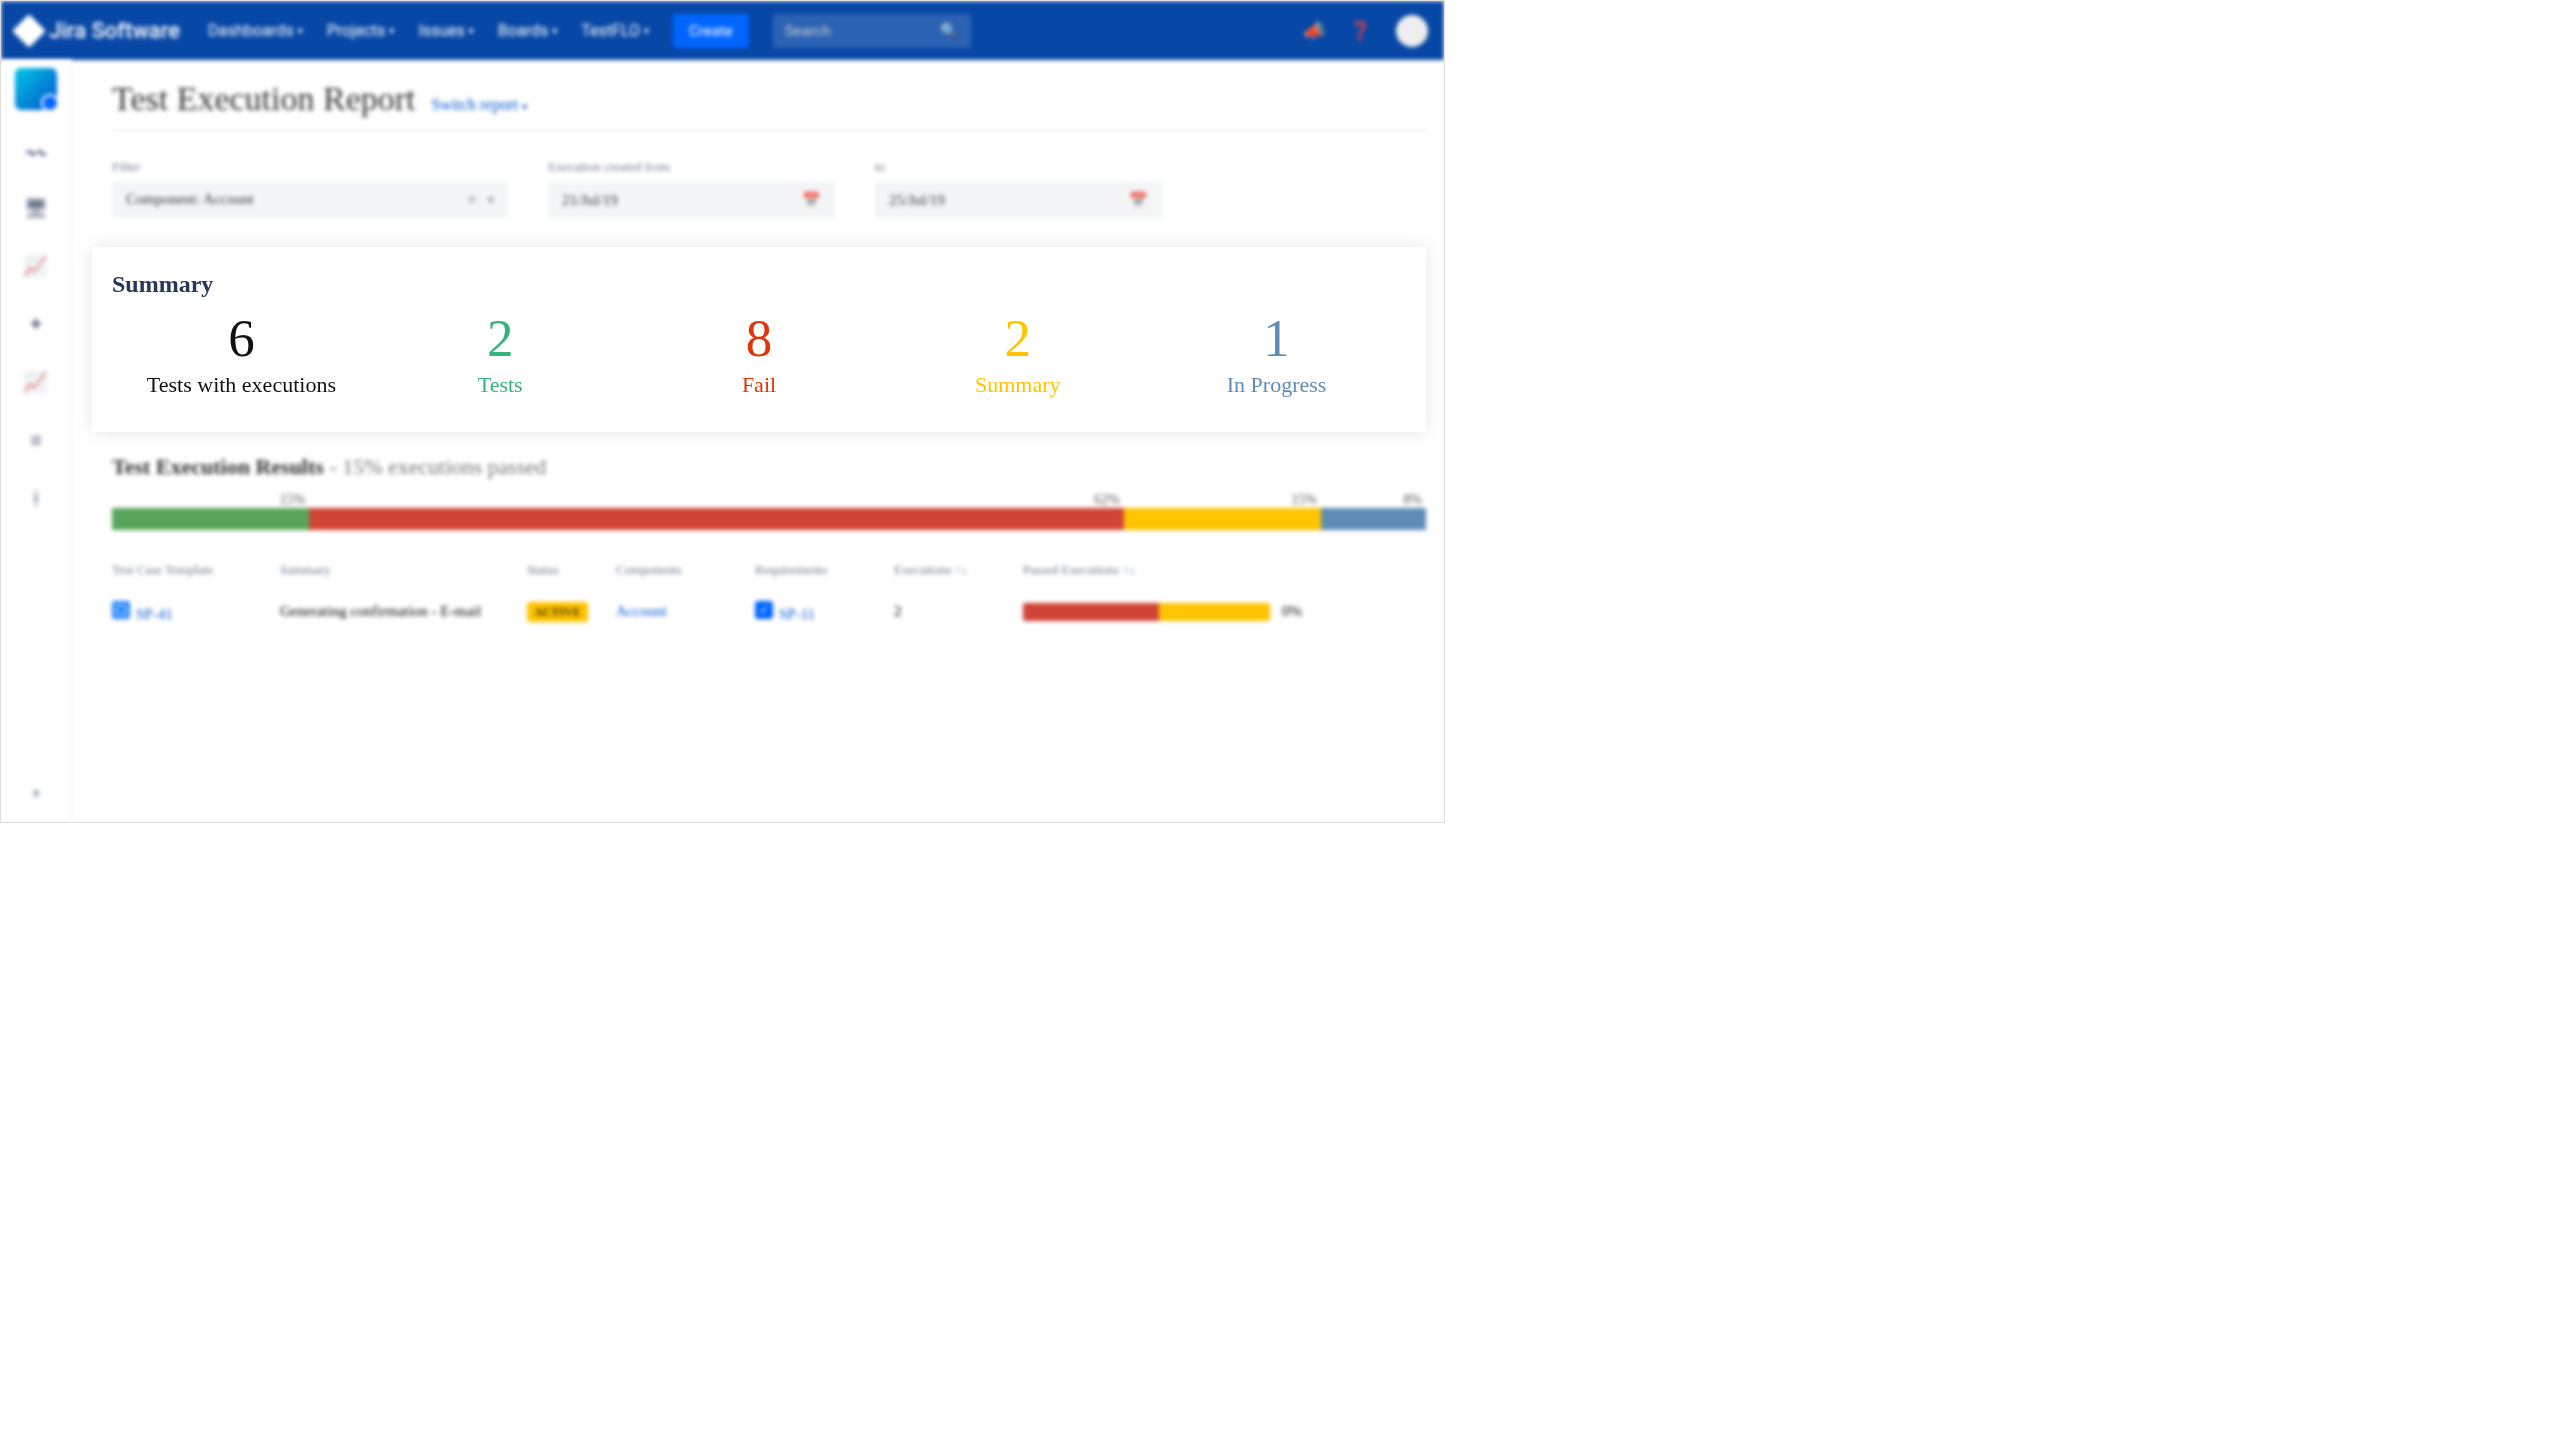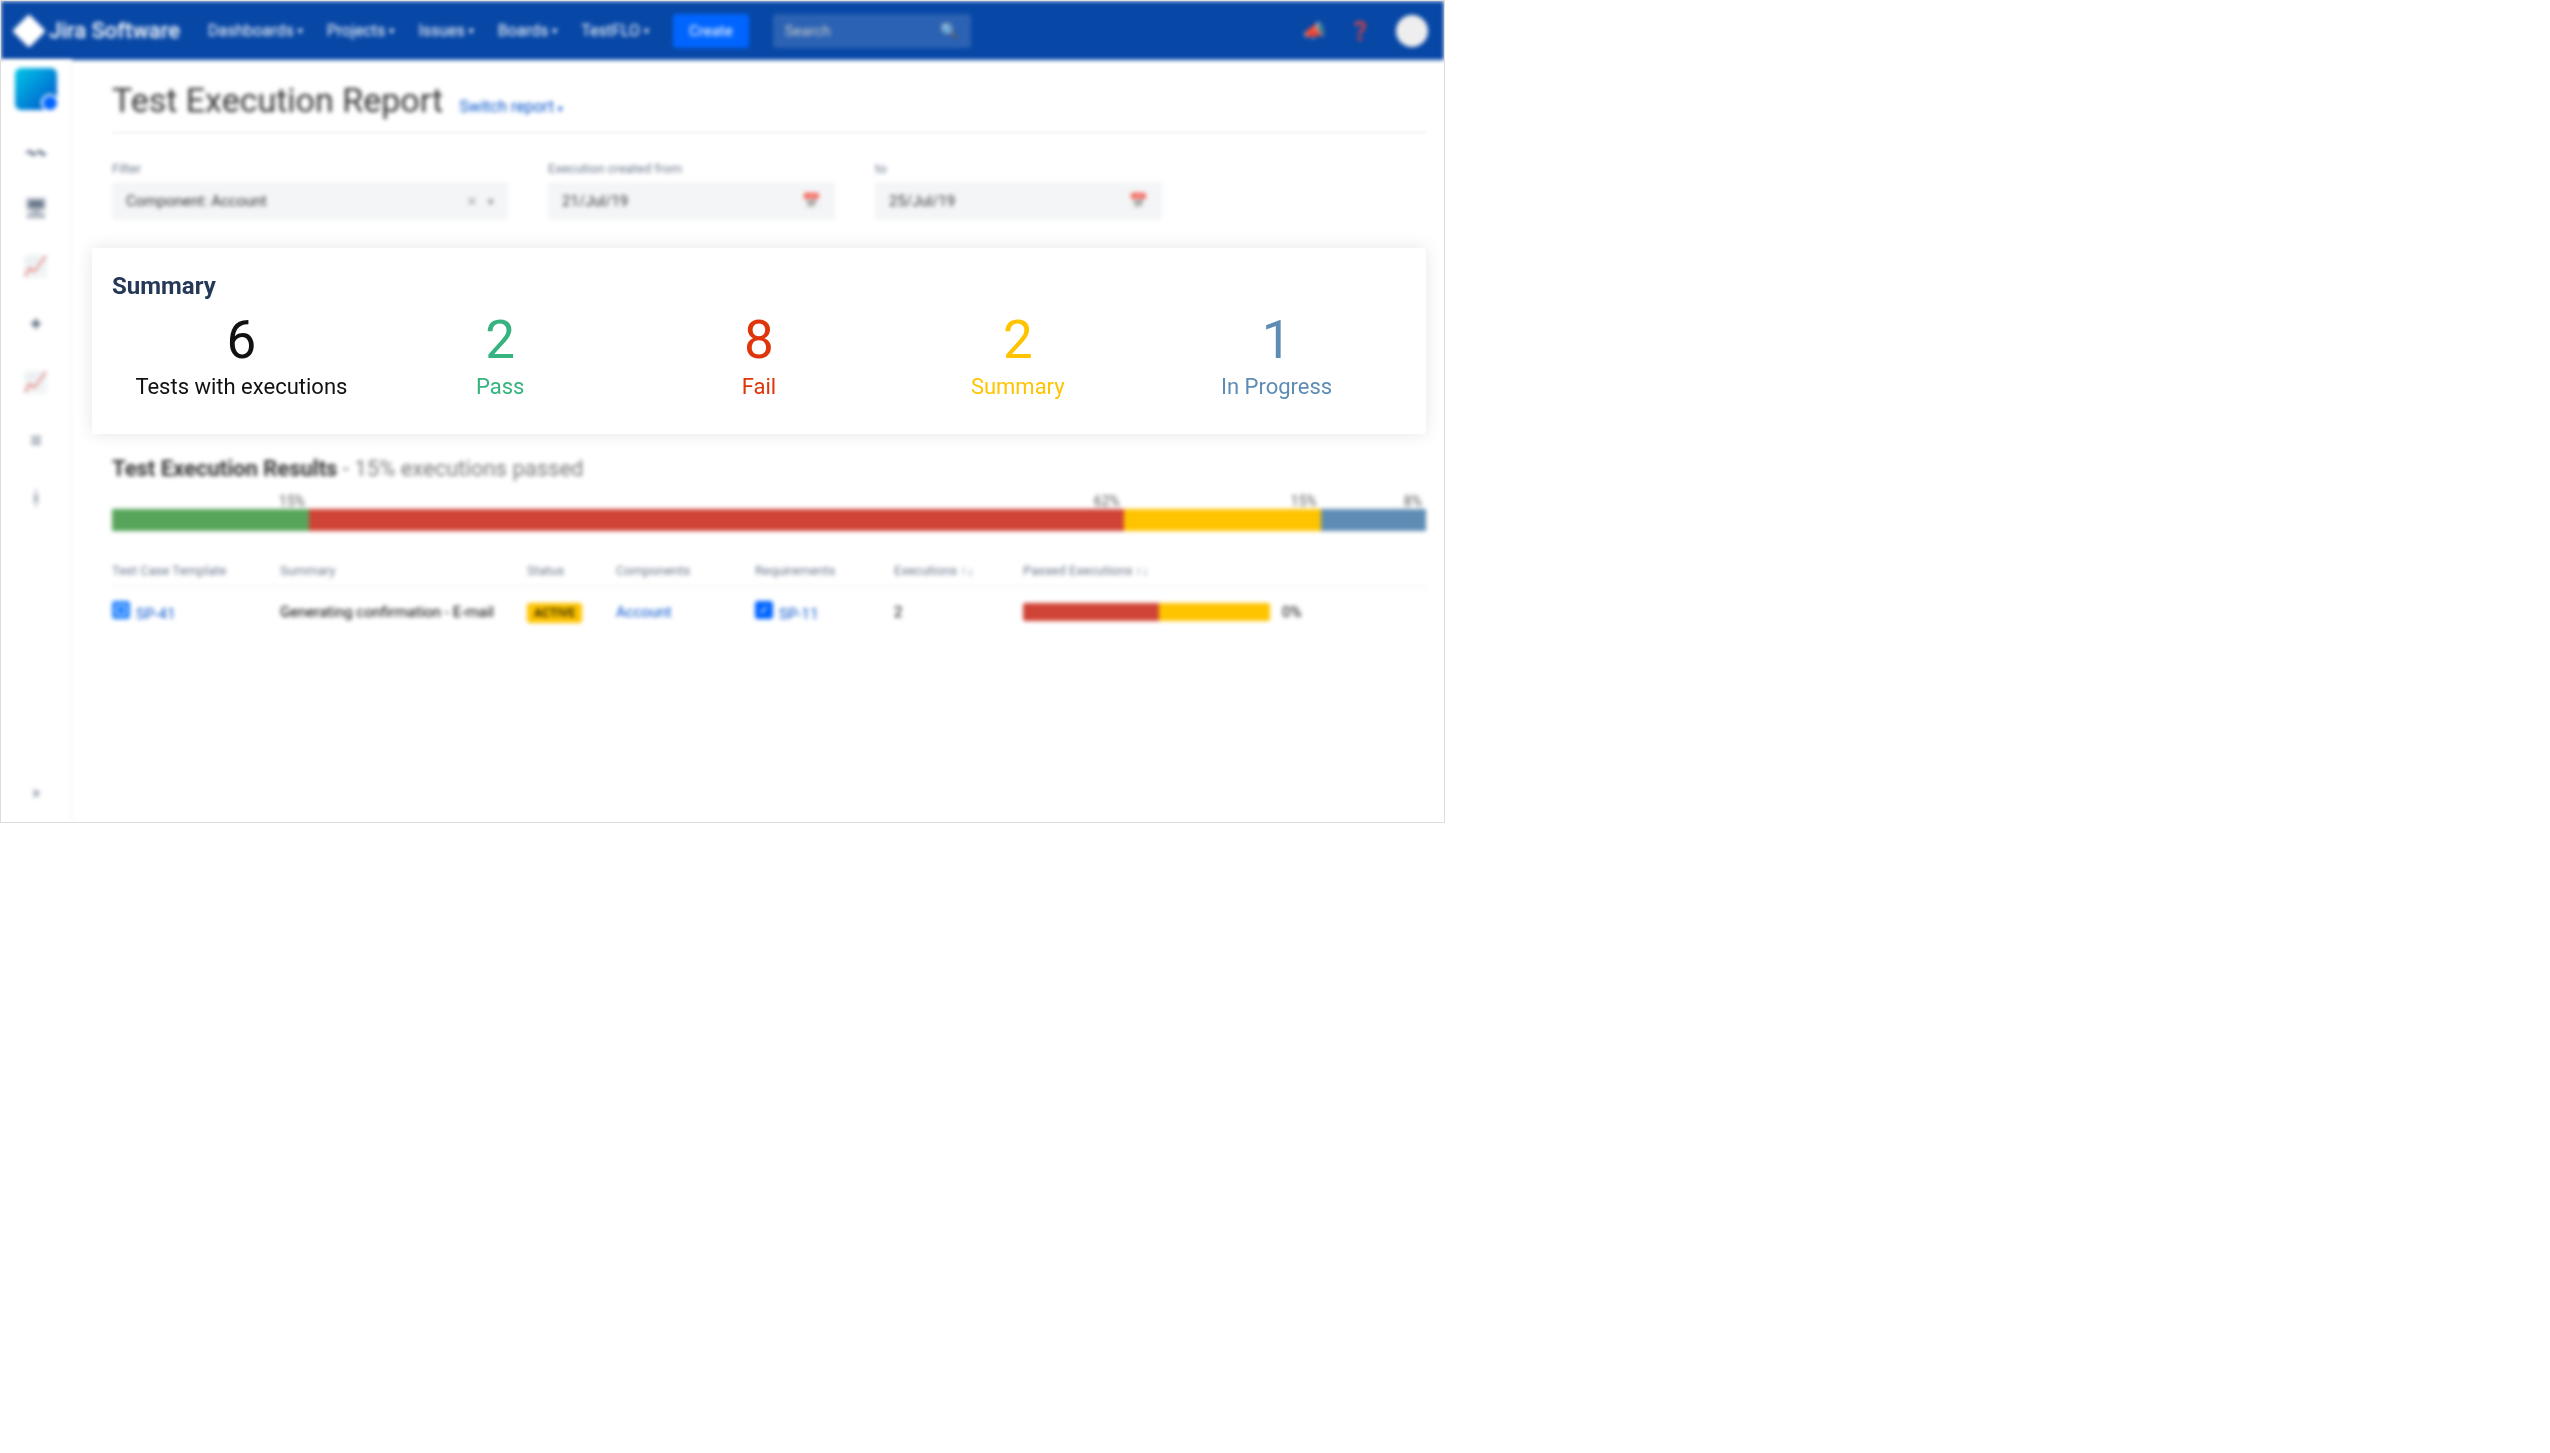--- a/index.html
+++ b/index.html
@@ -42,21 +42,21 @@
     align-items: center;
     padding-top: 8px;
     gap: 22px;
     filter: blur(2px);
   }
   .sidebar-icon { width: 36px; height: 36px; display: flex; align-items: center; justify-content: center; color: #6b778c; font-size: 20px; border-radius: 4px; }
   .sidebar-icon.project { width: 42px; height: 42px; background: linear-gradient(135deg,#00c7e6,#0052cc); border-radius: 6px; color:#fff; position:relative; }
   .sidebar-icon.project::after{ content:""; position:absolute; right:-2px; bottom:-2px; width:14px; height:14px; background:#0065ff; border-radius:50%; border:2px solid #fff;}
   .sidebar-bottom { margin-top: auto; margin-bottom: 20px; color:#6b778c; font-size:18px;}
 
-  .main { flex: 1; padding: 20px 18px 0 40px; position: relative; }
+  .main { flex: 1; padding: 20px 18px 0 40px; position: relative; font-family: Liberation Serif, serif; }
 
   .page-title-row { display: flex; align-items: baseline; gap: 16px; margin-bottom: 12px; filter: blur(2px);}
   .page-title { font-size: 34px; color: #333; font-weight: 400; }
   .switch-link { color: #0052cc; font-size: 16px; }
   .hr { border-bottom: 1px solid #e6e6e6; margin-bottom: 28px; filter: blur(1.5px);}
 
   .filters { display: flex; gap: 40px; margin-bottom: 28px; filter: blur(2px);}
   .filter-group { display: flex; flex-direction: column; gap: 6px; }
   .filter-label { font-size: 13px; color: #6b778c; }
   .filter-input { background: #f4f5f7; border-radius: 4px; padding: 10px 14px; display:flex; align-items:center; justify-content:space-between; color:#333; font-size:15px;}
@@ -204,21 +204,21 @@
 
     <div class="summary-card">
       <div class="summary-title">Summary</div>
       <div class="summary-metrics" id="summary-metrics">
           <div class="metric">
             <div class="metric-value c-black">6</div>
                  <div class="metric-label c-black">Tests with executions</div>
           </div>
           <div class="metric">
             <div class="metric-value c-green">2</div>
-                 <div class="metric-label c-green">Pass</div>
+                 <div class="metric-label c-green">Tests</div>
           </div>
           <div class="metric">
             <div class="metric-value c-red">8</div>
                  <div class="metric-label c-red">Fail</div>
           </div>
           <div class="metric">
             <div class="metric-value c-yellow">2</div>
                  <div class="metric-label c-yellow">Summary</div>
           </div>
           <div class="metric">

